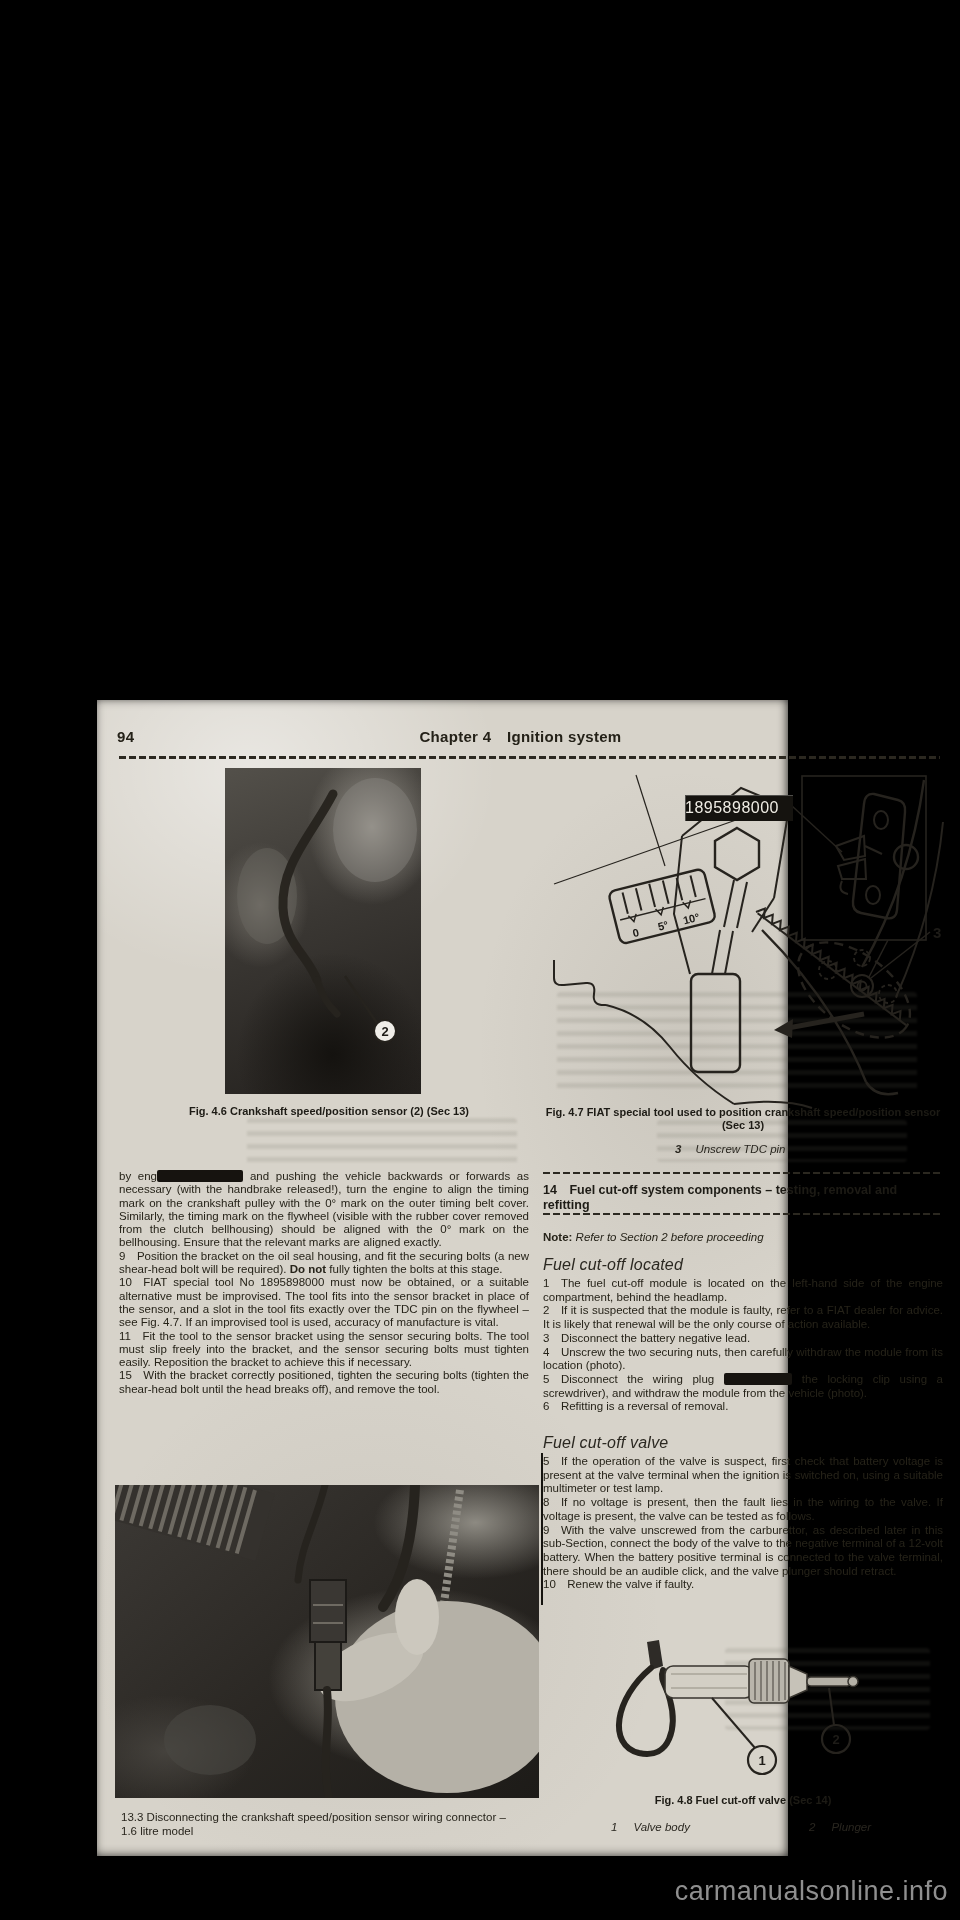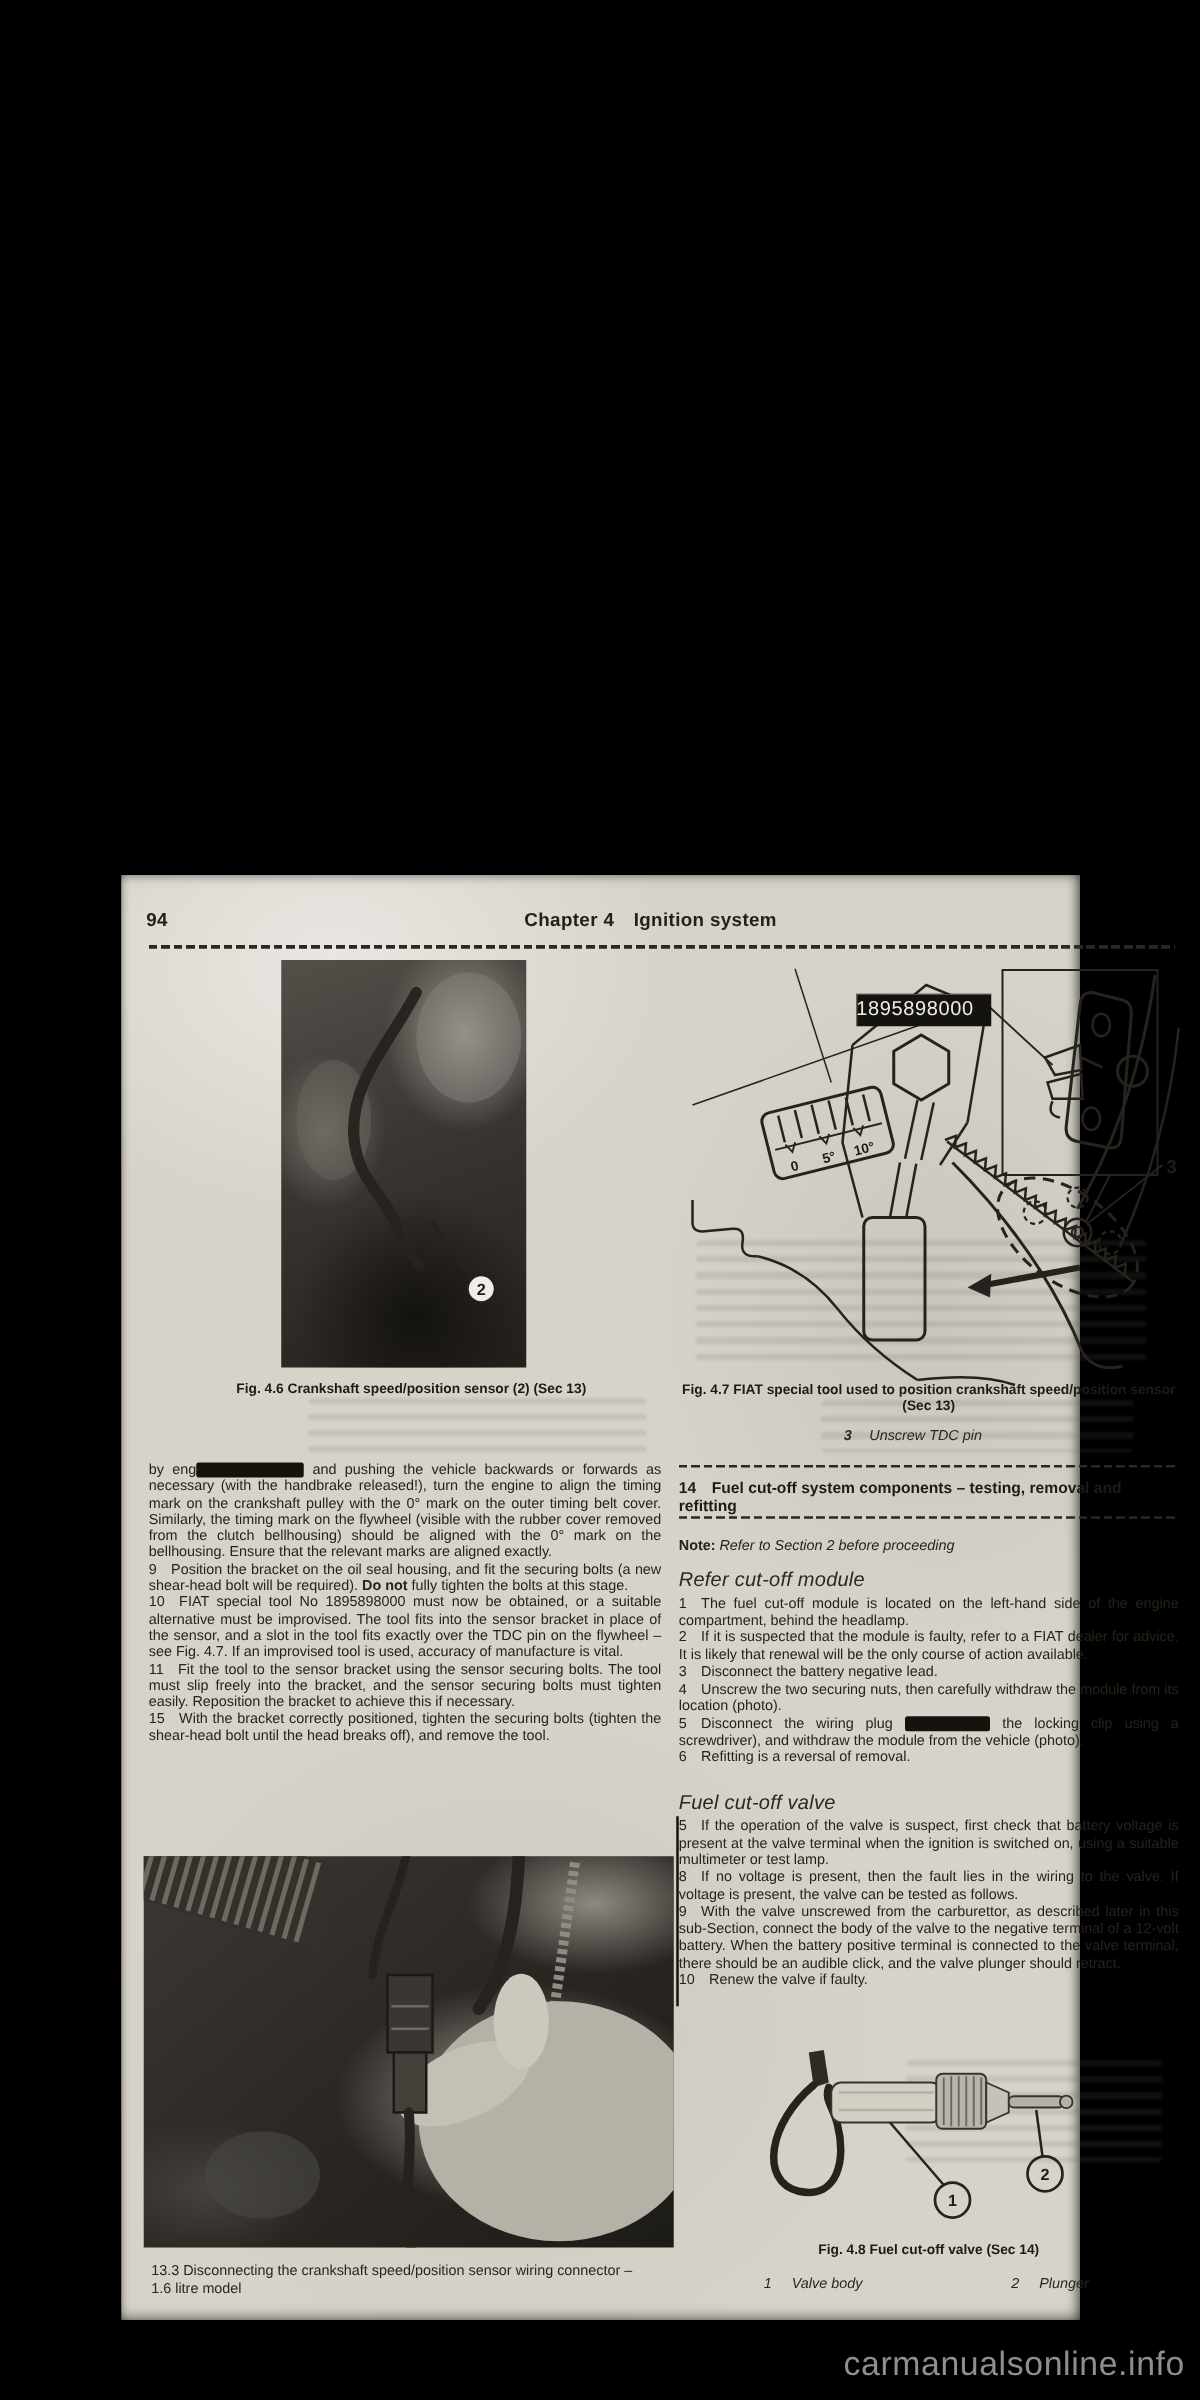--- a/index.html
+++ b/index.html
@@ -1,20 +1,20 @@
 <!DOCTYPE html>
 <html><head>
 <meta charset="utf-8">
 <style>
   html,body{margin:0;padding:0;background:#000;}
   body{width:960px;height:1920px;position:relative;overflow:hidden;
        font-family:"Liberation Sans",sans-serif;-webkit-font-smoothing:antialiased;}
 
   
-  .page{position:absolute;left:97px;top:700px;width:767px;height:1156px;
+  .page{position:absolute;left:97px;top:700px;width:691px;height:1156px;
     background:
       radial-gradient(60% 30% at 22% 6%, rgba(255,255,255,.45) 0%, rgba(255,255,255,0) 60%),
       radial-gradient(50% 40% at 85% 30%, rgba(125,120,110,.14) 0%, rgba(0,0,0,0) 60%),
       radial-gradient(70% 40% at 40% 80%, rgba(118,113,104,.10) 0%, rgba(0,0,0,0) 60%),
       #d7d3ca;
     box-shadow: inset -7px 0 9px -5px rgba(0,0,0,.6),
                 inset 0 7px 9px -6px rgba(0,0,0,.35),
                 inset 0 -8px 10px -6px rgba(0,0,0,.45),
                 inset 5px 0 8px -5px rgba(0,0,0,.35);
     color:#242118;}
@@ -225,21 +225,21 @@
       <rect x="195" y="95" width="36" height="62" fill="#3a3733" stroke="#1c1a17" stroke-width="2"></rect>
       <rect x="200" y="157" width="26" height="48" fill="#44413b" stroke="#1c1a17" stroke-width="2"></rect>
       <line x1="198" y1="120" x2="228" y2="120" stroke="#6e6a62" stroke-width="2"></line>
       <line x1="198" y1="138" x2="228" y2="138" stroke="#6e6a62" stroke-width="2"></line>
       <path d="M 212 205 C 216 242 206 272 214 313" class="ln" stroke="#e3e1db" stroke-width="8" stroke-linecap="round"></path>
       <ellipse cx="95" cy="255" rx="46" ry="35" fill="#4a4742" opacity=".6"></ellipse>
     </svg>
   </div>
   <div class="abs photocap" style="left:24px;top:1110px;width:400px;">13.3 Disconnecting the crankshaft speed/position sensor wiring connector – 1.6 litre model</div>
 
-  <div class="abs subhead rc" style="top:556px;">Refer cut-off module</div>
+  <div class="abs subhead rc" style="top:556px;">Fuel cut-off located</div>
   <div class="abs col-text rc rc-text" style="top:577px;">
     <p>1  The fuel cut-off module is located on the left-hand side of the engine compartment, behind the headlamp.</p>
     <p>2  If it is suspected that the module is faulty, refer to a FIAT dealer for advice. It is likely that renewal will be the only course of action available.</p>
     <p>3  Disconnect the battery negative lead.</p>
     <p>4  Unscrew the two securing nuts, then carefully withdraw the module from its location (photo).</p>
     <p><span>5  Disconnect the wiring plug </span><span class="redact">(prise back</span><span> the locking clip using a screwdriver), and withdraw the module from the vehicle (photo).</span></p>
     <p>6  Refitting is a reversal of removal.</p>
   </div>
 
   <div class="abs subhead rc" style="top:734px;">Fuel cut-off valve</div>

